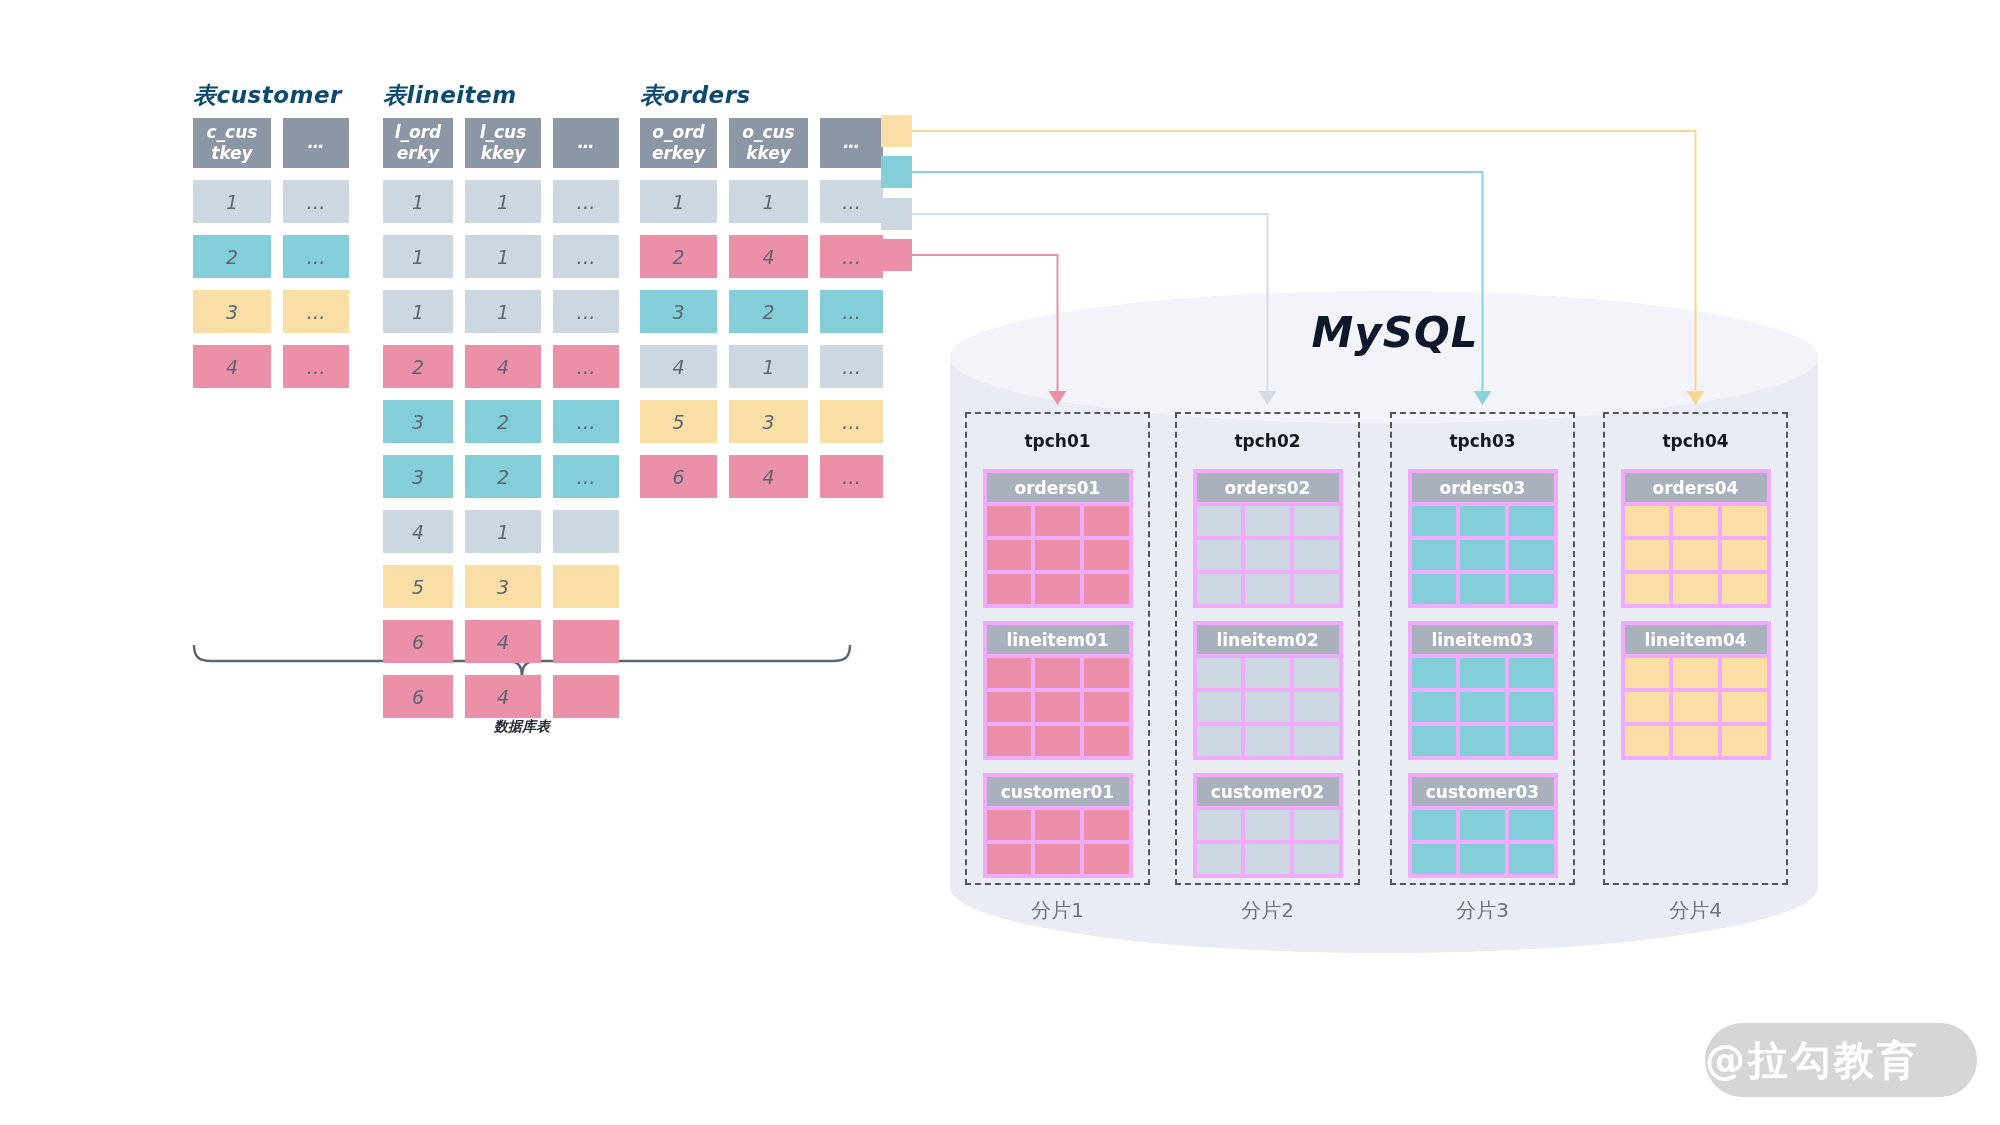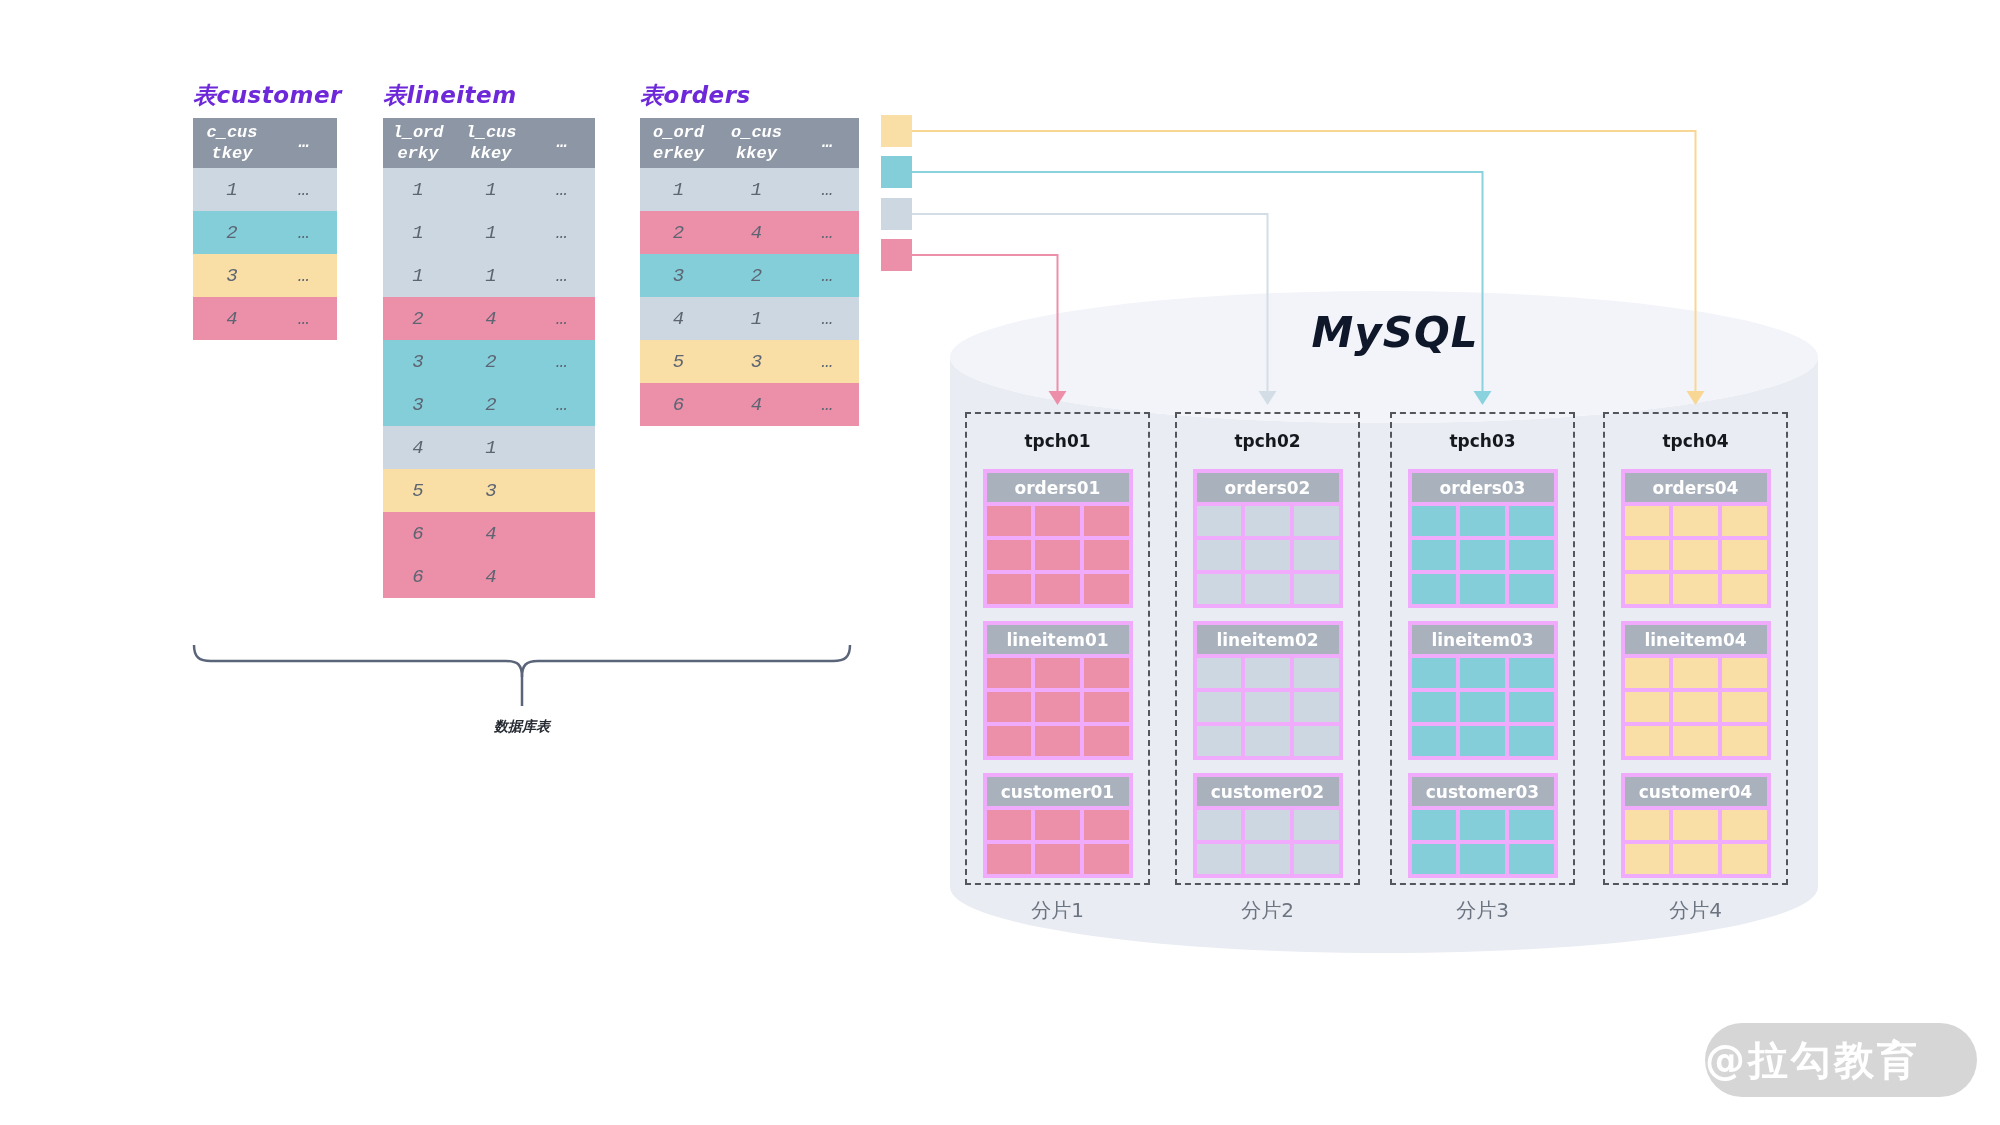--- a/index.html
+++ b/index.html
@@ -1,22 +1,22 @@
 <!DOCTYPE html>
 <html style="--header-bg: #8c96a4; --shard-header: #a9b1bc; --row-gray: #cdd7e1; --row-teal: #84ceda; --row-yellow: #f9dfa6; --row-pink: #ec8fa9;"><head>
 <meta charset="utf-8">
 <style>
   html,body{margin:0;padding:0;background:#ffffff;}
   body{font-family:"DejaVu Sans","Liberation Sans",sans-serif;}
   #stage{position:relative;width:2000px;height:1125px;background:#fff;overflow:hidden;}
   svg.layer{position:absolute;left:0;top:0;width:2000px;height:1125px;}
 
   
-  .tbl-title{position:absolute;font-size:23px;font-weight:bold;font-style:italic;color:#6d28d9;letter-spacing:.5px;white-space:nowrap;}
-  .tbl{position:absolute;display:grid;gap:0;font-family:Liberation Mono, monospace;}
+  .tbl-title{position:absolute;font-size:23px;font-weight:bold;font-style:italic;color:#0c4a6e;letter-spacing:.5px;white-space:nowrap;}
+  .tbl{position:absolute;display:grid;gap:12px;}
   .hcell{background:var(--header-bg);color:#fff;font-weight:bold;font-style:italic;font-size:17px;line-height:1.25;height:50px;display:flex;align-items:center;justify-content:center;text-align:center;white-space:pre-line;}
   .cell{height:43px;display:flex;align-items:center;justify-content:center;font-style:italic;font-size:19px;color:#5d6572;}
   .c-gray{background:var(--row-gray);}
   .c-teal{background:var(--row-teal);}
   .c-yellow{background:var(--row-yellow);}
   .c-pink{background:var(--row-pink);}
 
   
   .chip{position:absolute;width:31px;height:32px;}
 
@@ -306,31 +306,20 @@
             <div class="mini-cell c-yellow"></div>
             <div class="mini-cell c-yellow"></div>
             <div class="mini-cell c-yellow"></div>
             <div class="mini-cell c-yellow"></div>
             <div class="mini-cell c-yellow"></div>
             <div class="mini-cell c-yellow"></div>
             <div class="mini-cell c-yellow"></div>
             <div class="mini-cell c-yellow"></div>
           </div>
         </div>
-        <div class="mini">
-          <div class="mini-header">customer04</div>
-          <div class="mini-grid">
-            <div class="mini-cell c-yellow"></div>
-            <div class="mini-cell c-yellow"></div>
-            <div class="mini-cell c-yellow"></div>
-            <div class="mini-cell c-yellow"></div>
-            <div class="mini-cell c-yellow"></div>
-            <div class="mini-cell c-yellow"></div>
-          </div>
-        </div>
       </div>
       <div class="shard-label" style="left: 1603px;">分片4</div>
     </div>
 
   <div class="watermark" style="background: rgb(214, 214, 214);">
     <span>@拉勾教育</span>
   </div>
 </div>
 
 </body></html>

